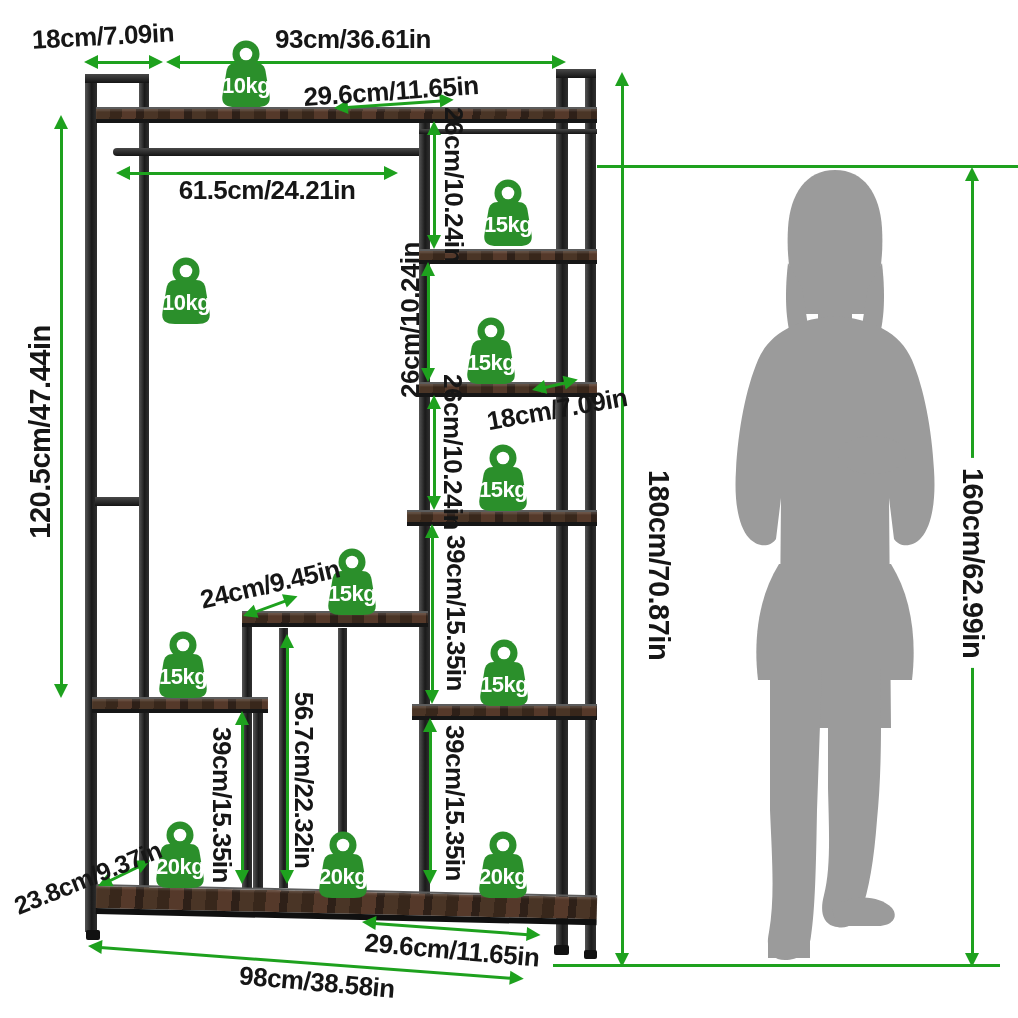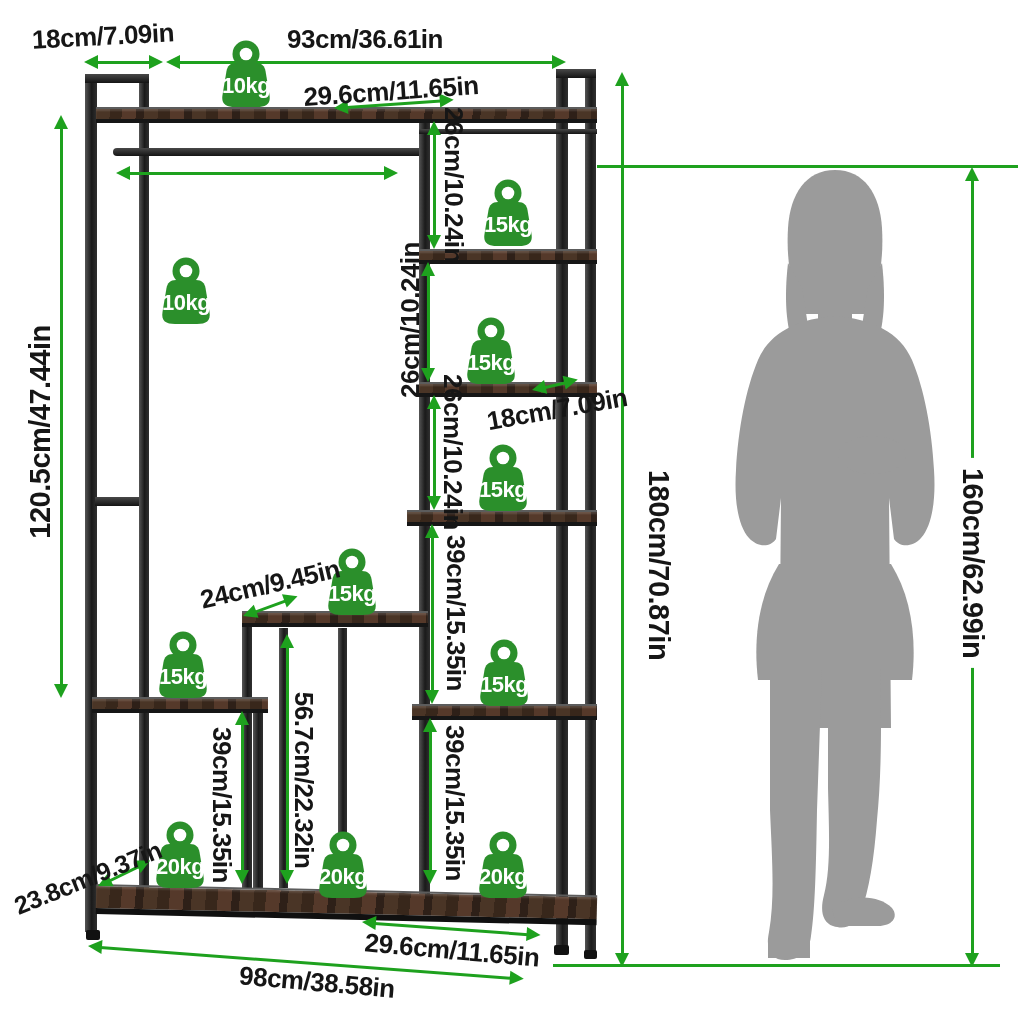--- a/index.html
+++ b/index.html
@@ -284,22 +284,23 @@
   <div class="badge" style="left:470px; top:830px;">
     <svg width="66" height="72" viewBox="0 0 66 72">
         <circle cx="33" cy="15" r="13.5"></circle>
         <circle cx="33" cy="15" r="6.3" fill="#fff"></circle>
         <path d="M23 24 L43 24 C49 24 51.5 27 52.5 32 L56.5 56 C58 65 53 68 44 68 L22 68 C13 68 8 65 9.5 56 L13.5 32 C14.5 27 17 24 23 24 Z"></path>
       </svg>
     <span class="bt">20kg</span>
   </div>
 
   <span class="lbl" style="left:103px; top:36px; transform:translate(-50%,-50%) rotate(-3deg);">18cm/7.09in</span>
-  <span class="lbl" style="left:365px; top:39px;">93cm/36.61in</span>
+  <span class="lbl" style="left:353px; top:39px;">93cm/36.61in</span>
   <span class="lbl" style="left:391px; top:91px; transform:translate(-50%,-50%) rotate(-4deg);">29.6cm/11.65in</span>
+  <span class="lbl" style="left:267px; top:190px;">61.5cm/24.21in</span>
   <span class="lbl ccw big" style="left:40px; top:432px;">120.5cm/47.44in</span>
   <span class="lbl cw" style="left:454px; top:185px;">26cm/10.24in</span>
   <span class="lbl ccw" style="left:410px; top:320px;">26cm/10.24in</span>
   <span class="lbl cw" style="left:453px; top:452px;">26cm/10.24in</span>
   <span class="lbl" style="left:557px; top:409px; transform:translate(-50%,-50%) rotate(-10deg);">18cm/7.09in</span>
   <span class="lbl cw" style="left:456px; top:613px;">39cm/15.35in</span>
   <span class="lbl cw" style="left:455px; top:803px;">39cm/15.35in</span>
   <span class="lbl" style="left:270px; top:584px; transform:translate(-50%,-50%) rotate(-13deg);">24cm/9.45in</span>
   <span class="lbl cw" style="left:222px; top:805px;">39cm/15.35in</span>
   <span class="lbl cw" style="left:304px; top:780px;">56.7cm/22.32in</span>

